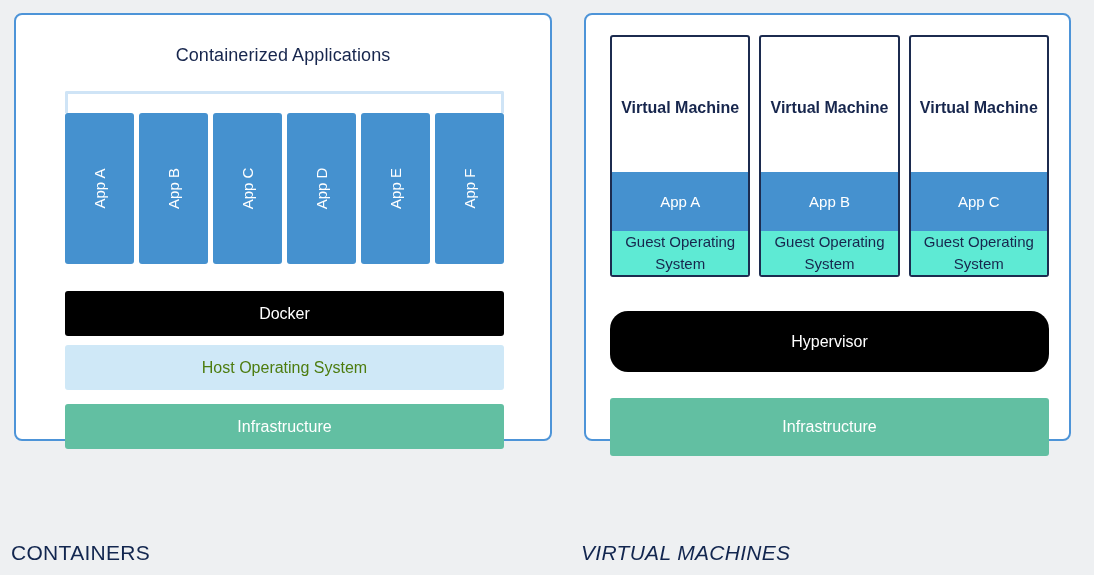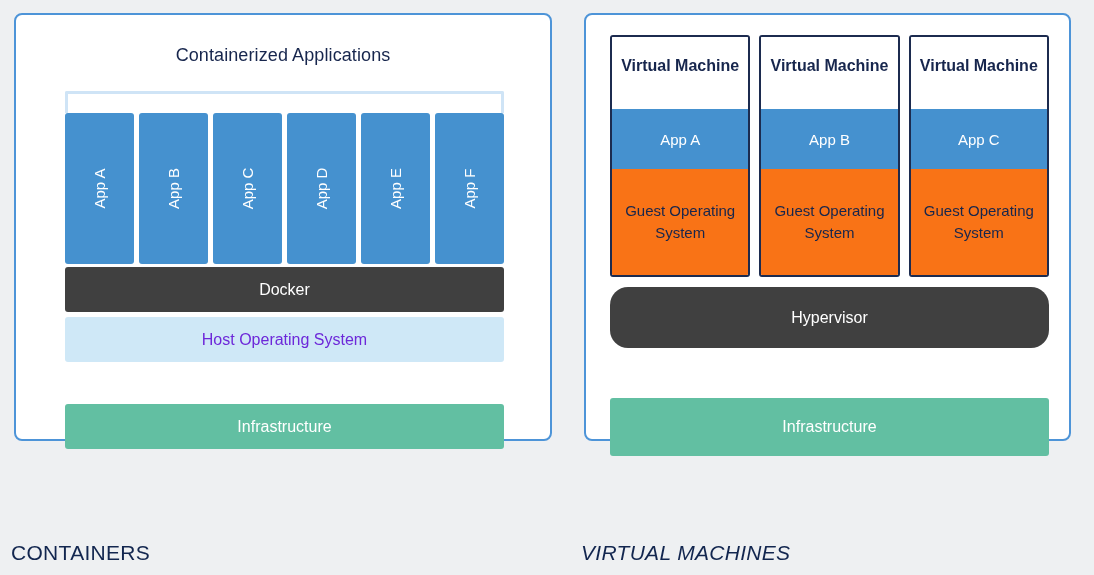--- a/index.html
+++ b/index.html
@@ -91,22 +91,22 @@
     position: absolute;
     left: 49px;
     width: 439px;
     border-radius: 3px;
     display: flex;
     align-items: center;
     justify-content: center;
     font-size: 16px;
     box-sizing: border-box;
   }
-  .bar-blue  { background: #404040; color: #ffffff; }
-  .bar-light { background: #cfe8f7; color: #6d28d9; }
+  .bar-blue  { background: #000000; color: #ffffff; margin-top: 24px; }
+  .bar-light { background: #cfe8f7; color: #4d7c0f; margin-top: 28px; }
   .bar-green { background: #62bfa2; color: #ffffff; margin-top: 36px; }
 
   #docker-bar    { top: 252px; height: 45px; }
   #host-os-bar   { top: 302px; height: 45px; }
   #infra-bar-l   { top: 353px; height: 45px; }
 
   
   .vm-row {
     position: absolute;
     left: 24px;
@@ -120,43 +120,44 @@
     flex: 1 1 0;
     border: 2px solid #1c2b4f;
     border-radius: 3px;
     background: #ffffff;
     display: flex;
     flex-direction: column;
     overflow: hidden;
     box-sizing: border-box;
   }
   .vm-header {
-    height: 72px;
+    height: 95px;
     display: flex;
     align-items: flex-start;
     justify-content: center;
     padding-top: 20px;
     box-sizing: border-box;
     font-size: 16px;
     font-weight: bold;
     color: #17264d;
     background: #ffffff;
+    margin-top: 42px;
   }
   .vm-app {
     height: 60px;
     background: #4591cf;
     color: #ffffff;
     font-size: 15px;
     display: flex;
     align-items: center;
     justify-content: center;
   }
   .vm-guest {
     flex: 1 1 auto;
-    background: #f97316;
+    background: #5eead4;
     color: #17264d;
     font-size: 15px;
     line-height: 22px;
     text-align: center;
     display: flex;
     align-items: center;
     justify-content: center;
     padding: 0 6px;
     box-sizing: border-box;
   }

